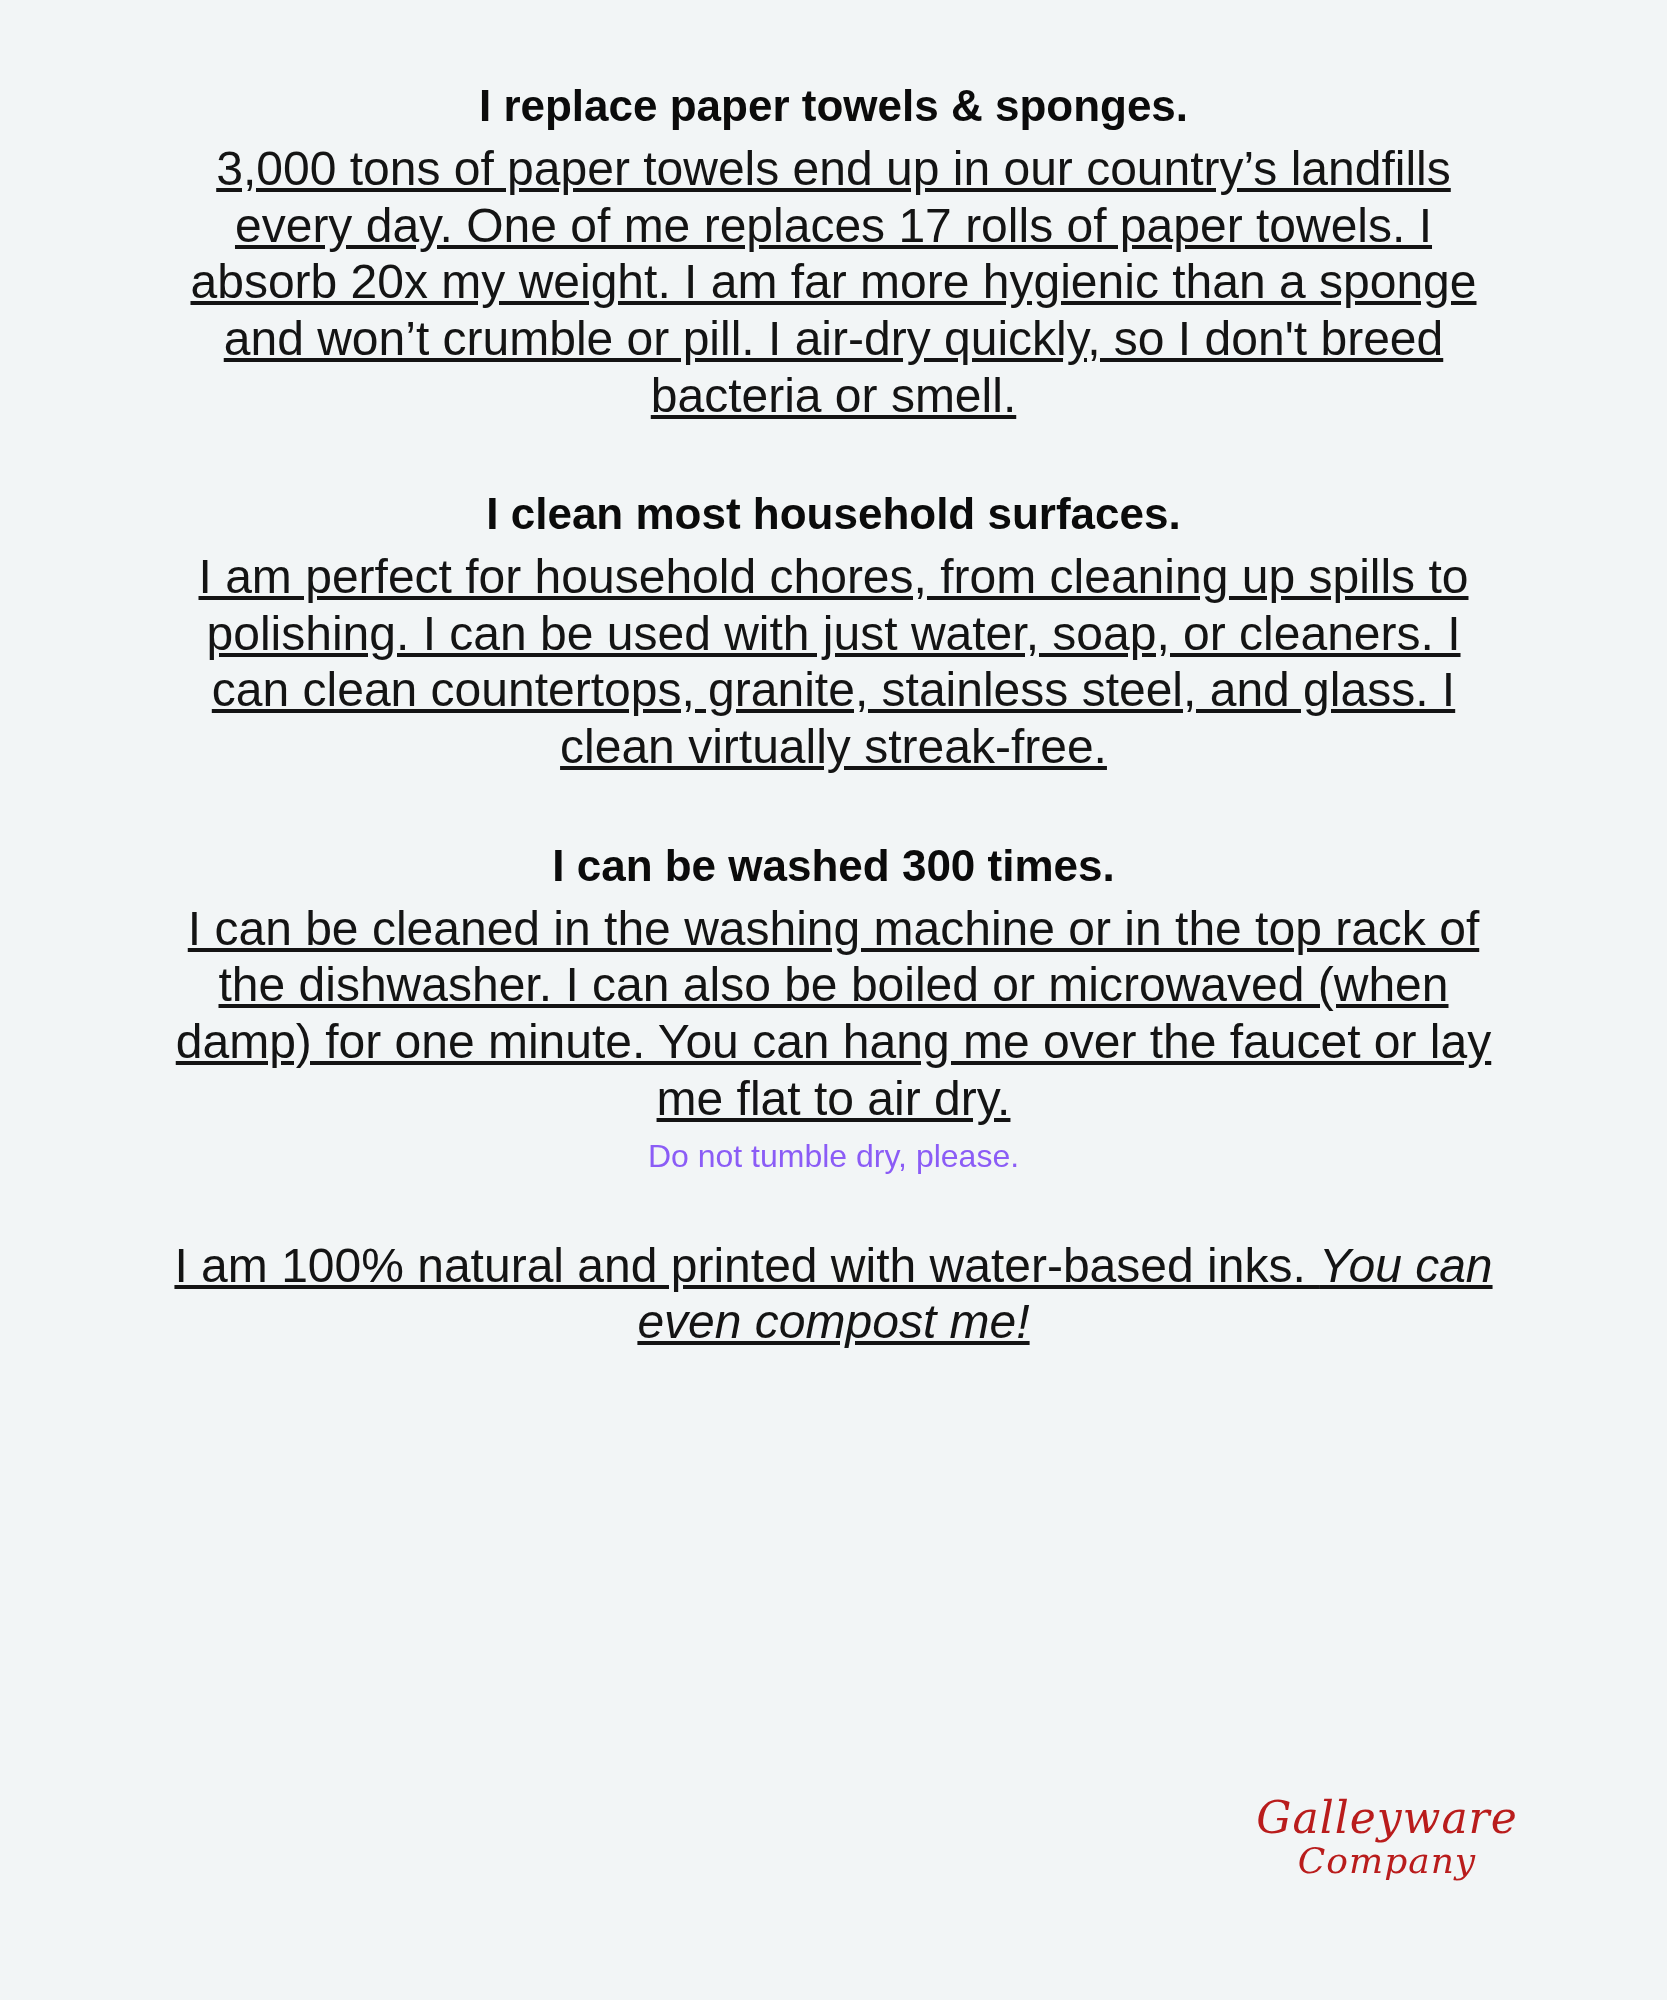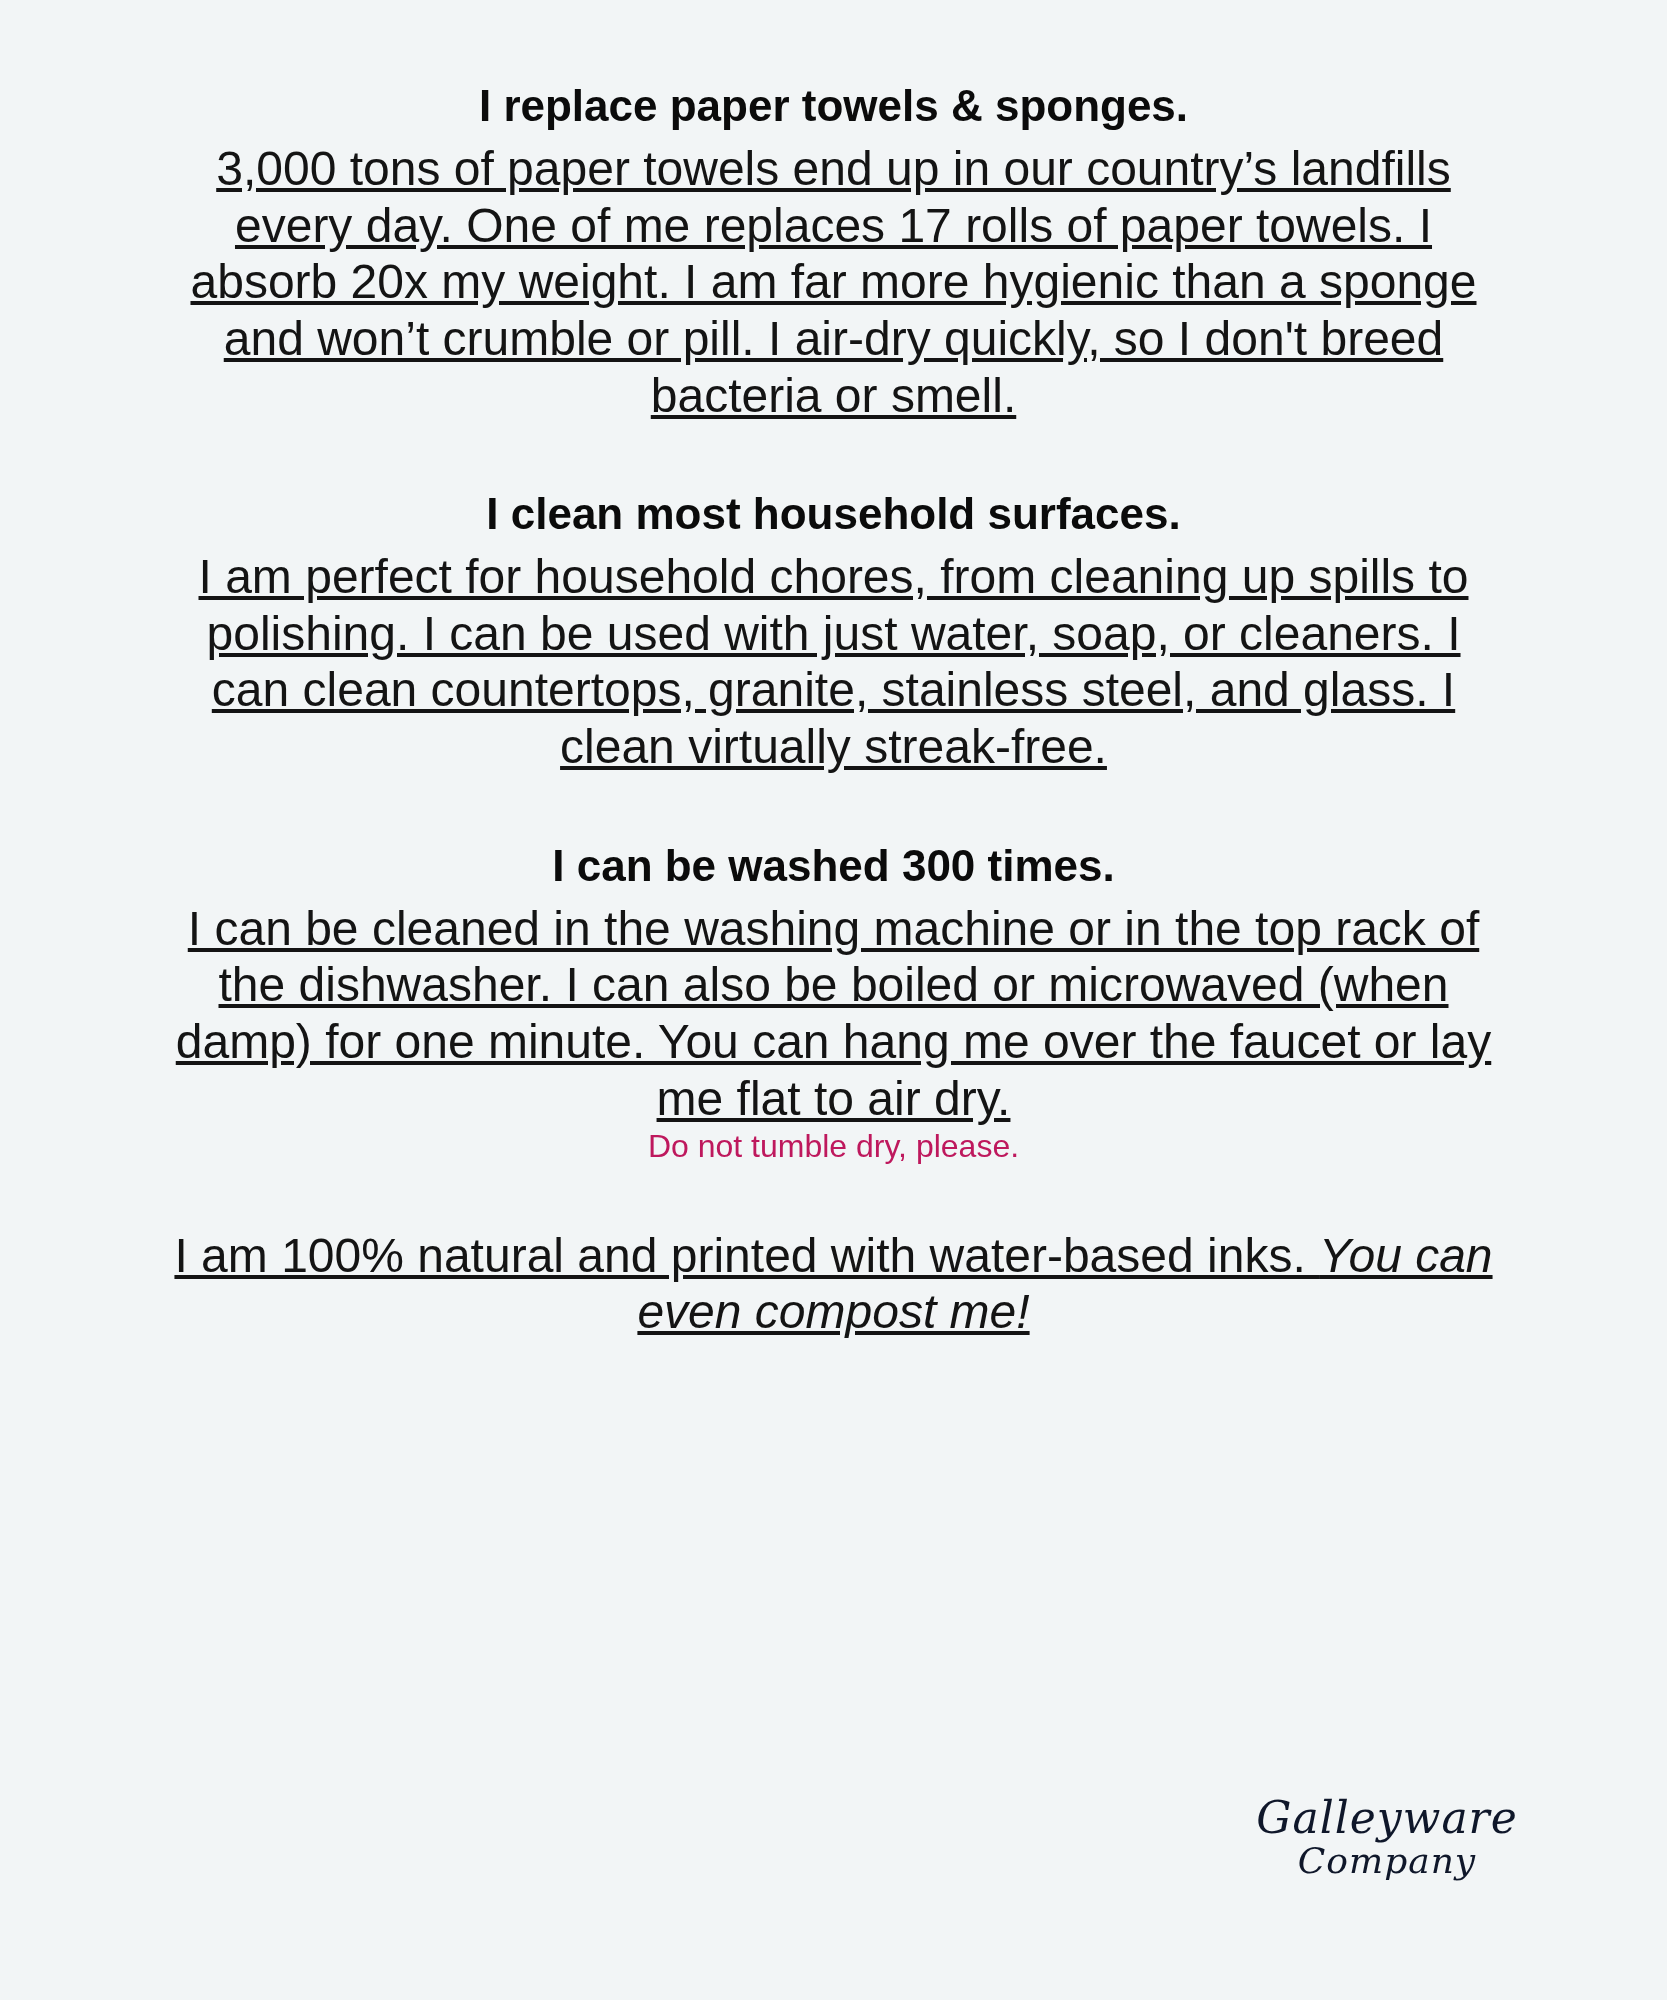--- a/index.html
+++ b/index.html
@@ -53,32 +53,33 @@
     font-weight: 400;
     line-height: 1.18;
     color: #141414;
     padding: 0 30px;
     text-decoration: underline;
   }
   .section-note {
     font-size: 32px;
     font-weight: 400;
     line-height: 1.2;
-    color: #be185d;
+    color: #8b5cf6;
+    margin-top: 10px;
   }
   .em {
     font-style: italic;
   }
   .logo {
     position: absolute;
     right: 130px;
     bottom: 120px;
     width: 300px;
     text-align: center;
-    color: #0f172a;
+    color: #b91c1c;
   }
   .logo-main {
     font-family: "DejaVu Serif", serif;
     font-style: italic;
     font-size: 44px;
     line-height: 1;
     letter-spacing: 1px;
   }
   .logo-sub {
     font-family: "DejaVu Serif", serif;

